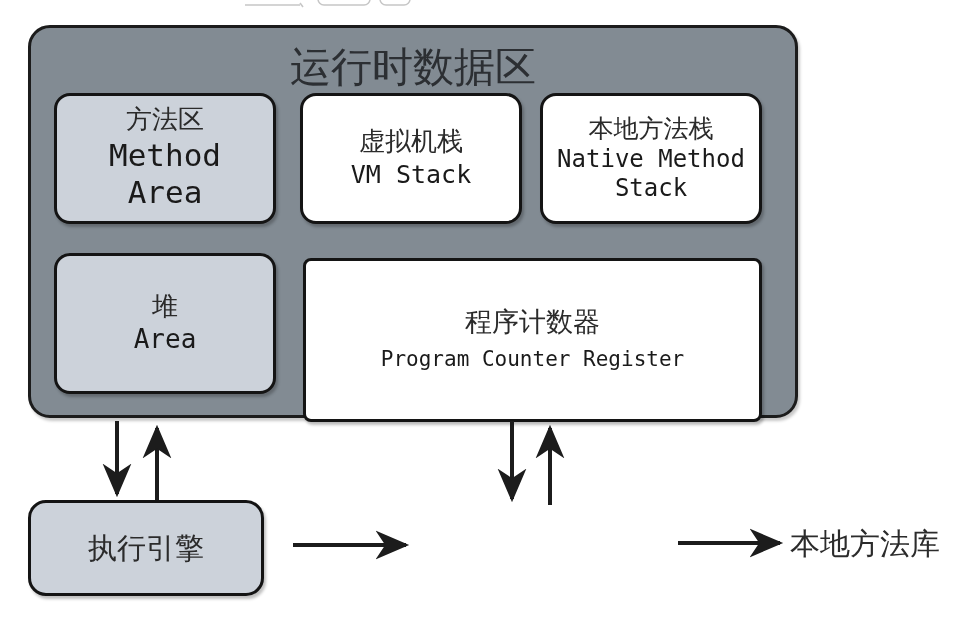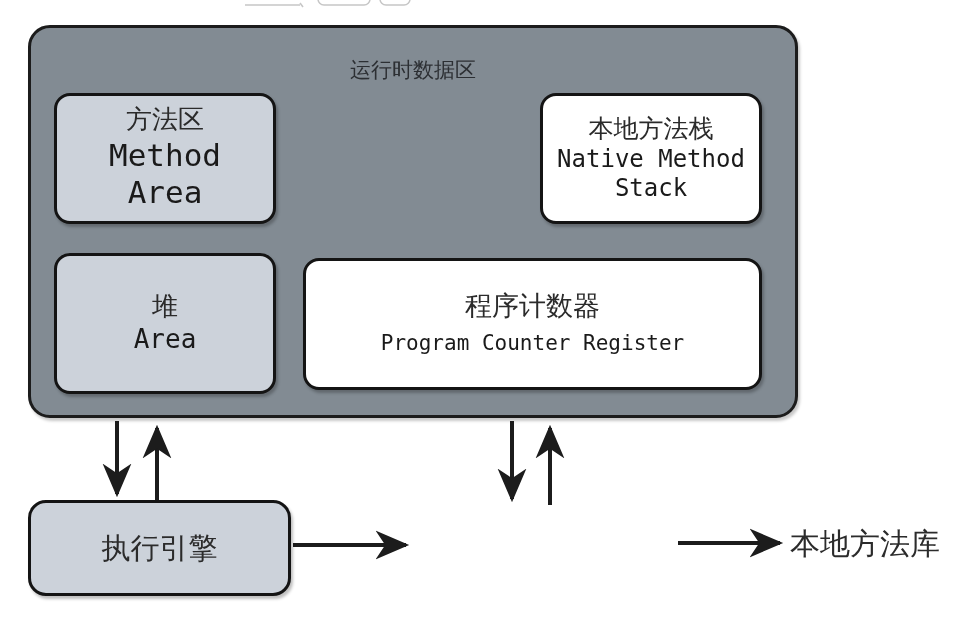--- a/index.html
+++ b/index.html
@@ -52,60 +52,60 @@
     top: 25px;
     width: 770px;
     height: 393px;
     background: #828b93;
     border: 3px solid #1c1c1c;
     border-radius: 22px;
     justify-content: flex-start;
     box-shadow: 2px 3px 3px rgba(0,0,0,0.22);
   }
   .runtime-title {
-    margin-top: 28px;
-    font-size: 21px;
+    margin-top: 12px;
+    font-size: 41px;
     color: #2c2f33;
     font-family: "Liberation Serif", "DejaVu Serif", serif;
   }
   
   .membox {
     border: 3px solid #141414;
     border-radius: 16px;
     box-shadow: 2px 3px 3px rgba(0,0,0,0.25);
     padding: 4px 6px;
   }
   .fill-blue  { background: #ccd2da; }
   .fill-white { background: #ffffff; }
 
   .box-method-area   { left: 54px;  top: 93px;  width: 222px; height: 131px; }
   .box-vm-stack      { left: 300px; top: 93px;  width: 222px; height: 131px; }
   .box-native-stack  { left: 540px; top: 93px;  width: 222px; height: 131px; }
   .box-heap          { left: 54px;  top: 253px; width: 222px; height: 141px; }
-  .box-pc-register   { left: 303px; top: 258px; width: 459px; height: 132px; }
+  .box-pc-register   { left: 303px; top: 258px; width: 459px; height: 164px; border-radius: 8px; }
 
   .box-method-area  .cn { font-size: 26px; margin-bottom: 1px; }
   .box-method-area  .en { font-size: 31px; }
   .box-vm-stack     .cn { font-size: 26px; margin-bottom: 2px; }
   .box-vm-stack     .en { font-size: 25px; }
   .box-native-stack .cn { font-size: 25px; margin-bottom: 1px; }
   .box-native-stack .en { font-size: 24px; }
   .box-heap         .cn { font-size: 26px; margin-bottom: 2px; }
   .box-heap         .en { font-size: 26px; }
   .box-pc-register  .cn { font-size: 27px; margin-bottom: 8px; }
   .box-pc-register  .en { font-size: 21px; }
 
   
   .bottombox {
     background: #ccd2da;
     border: 3px solid #141414;
     border-radius: 18px;
     box-shadow: 2px 3px 3px rgba(0,0,0,0.25);
   }
-  .box-exec-engine  { left: 28px;  top: 500px; width: 263px; height: 96px; }
+  .box-exec-engine  { left: 28px;  top: 500px; width: 236px; height: 96px; }
   .box-native-iface { left: 412px; top: 505px; width: 262px; height: 94px; }
   .box-exec-engine  .cn { font-size: 29px; }
   .box-native-iface .cn { font-size: 29px; }
 
   .plain-label {
     position: absolute;
     left: 790px;
     top: 524px;
     width: 170px;
     font-family: "Liberation Serif", "DejaVu Serif", serif;
@@ -128,20 +128,24 @@
 
   <div class="node runtime-area">
     <div class="runtime-title">运行时数据区</div>
   </div>
 
   <div class="node membox fill-blue box-method-area">
     <div class="cn">方法区</div>
     <div class="en">Method Area</div>
   </div>
 
+  <div class="node membox fill-white box-vm-stack">
+    <div class="cn">虚拟机栈</div>
+    <div class="en">VM Stack</div>
+  </div>
 
   <div class="node membox fill-white box-native-stack">
     <div class="cn">本地方法栈</div>
     <div class="en">Native Method Stack</div>
   </div>
 
   <div class="node membox fill-blue box-heap">
     <div class="cn">堆</div>
     <div class="en">Area</div>
   </div>

